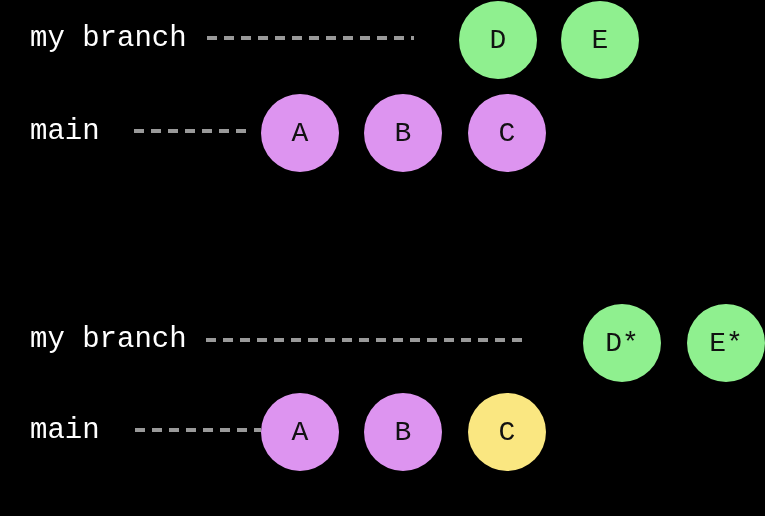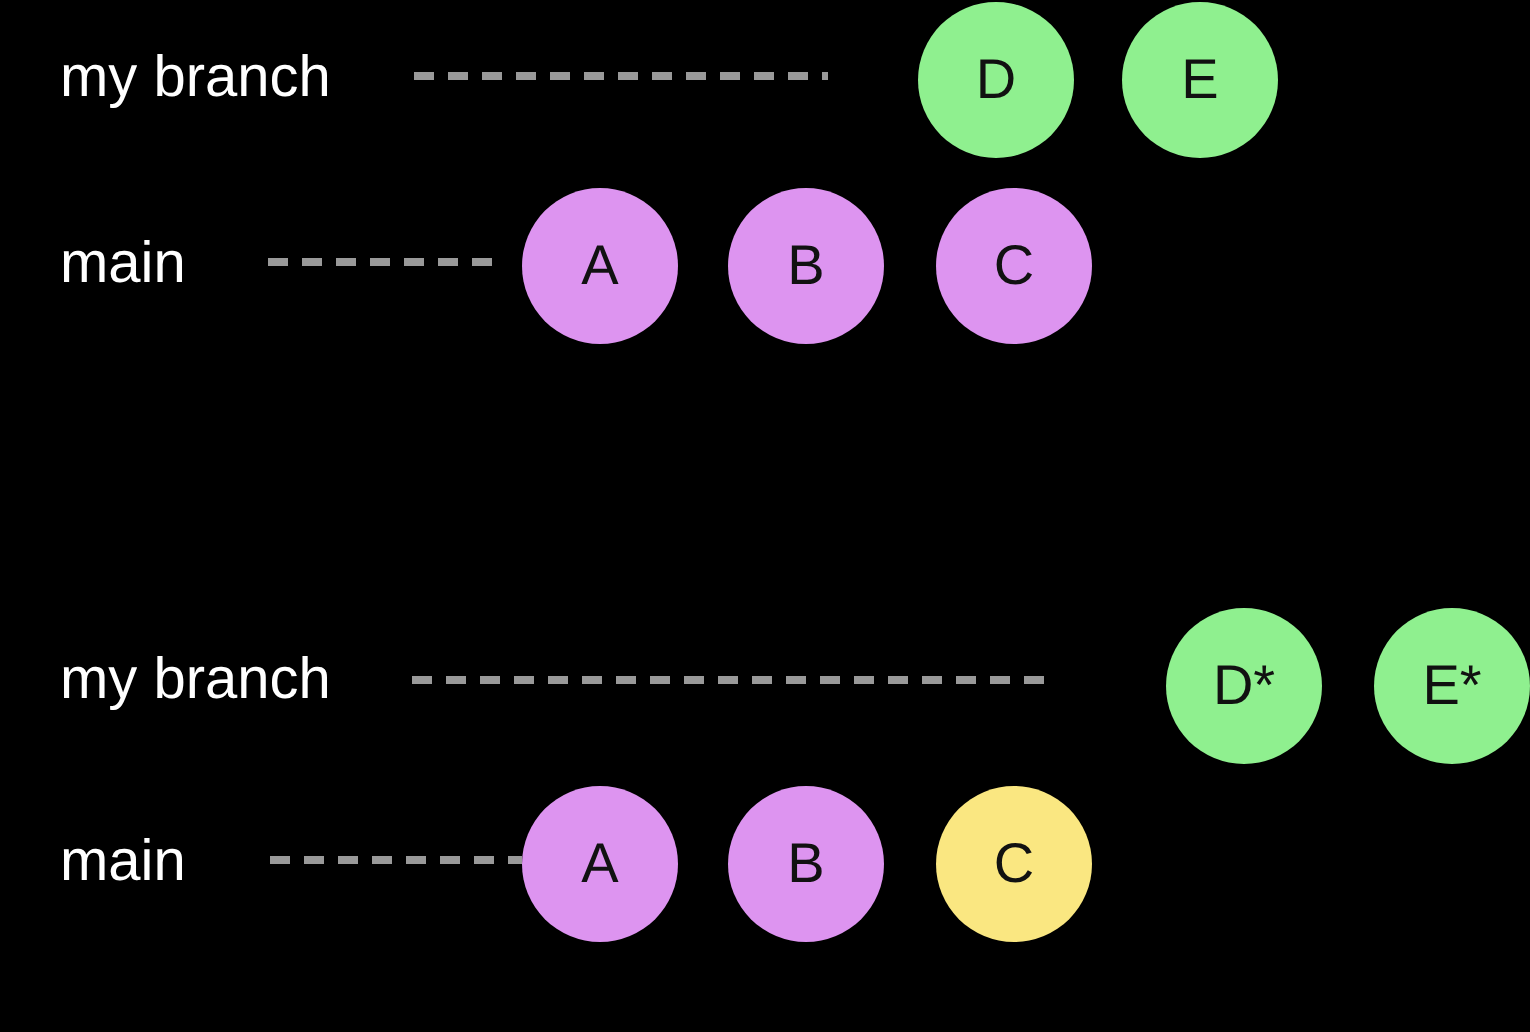--- a/index.html
+++ b/index.html
@@ -6,21 +6,21 @@
     margin: 0;
     padding: 0;
     background: #000000;
   }
   .stage {
     position: relative;
     width: 765px;
     height: 516px;
     background: #000000;
     overflow: hidden;
-    font-family: Liberation Sans, sans-serif;
+    font-family: Liberation Mono, monospace;
   }
   .diagram {
     position: absolute;
     inset: 0;
   }
   .branch-label {
     position: absolute;
     color: #ffffff;
     font-size: 29px;
     line-height: 36px;

